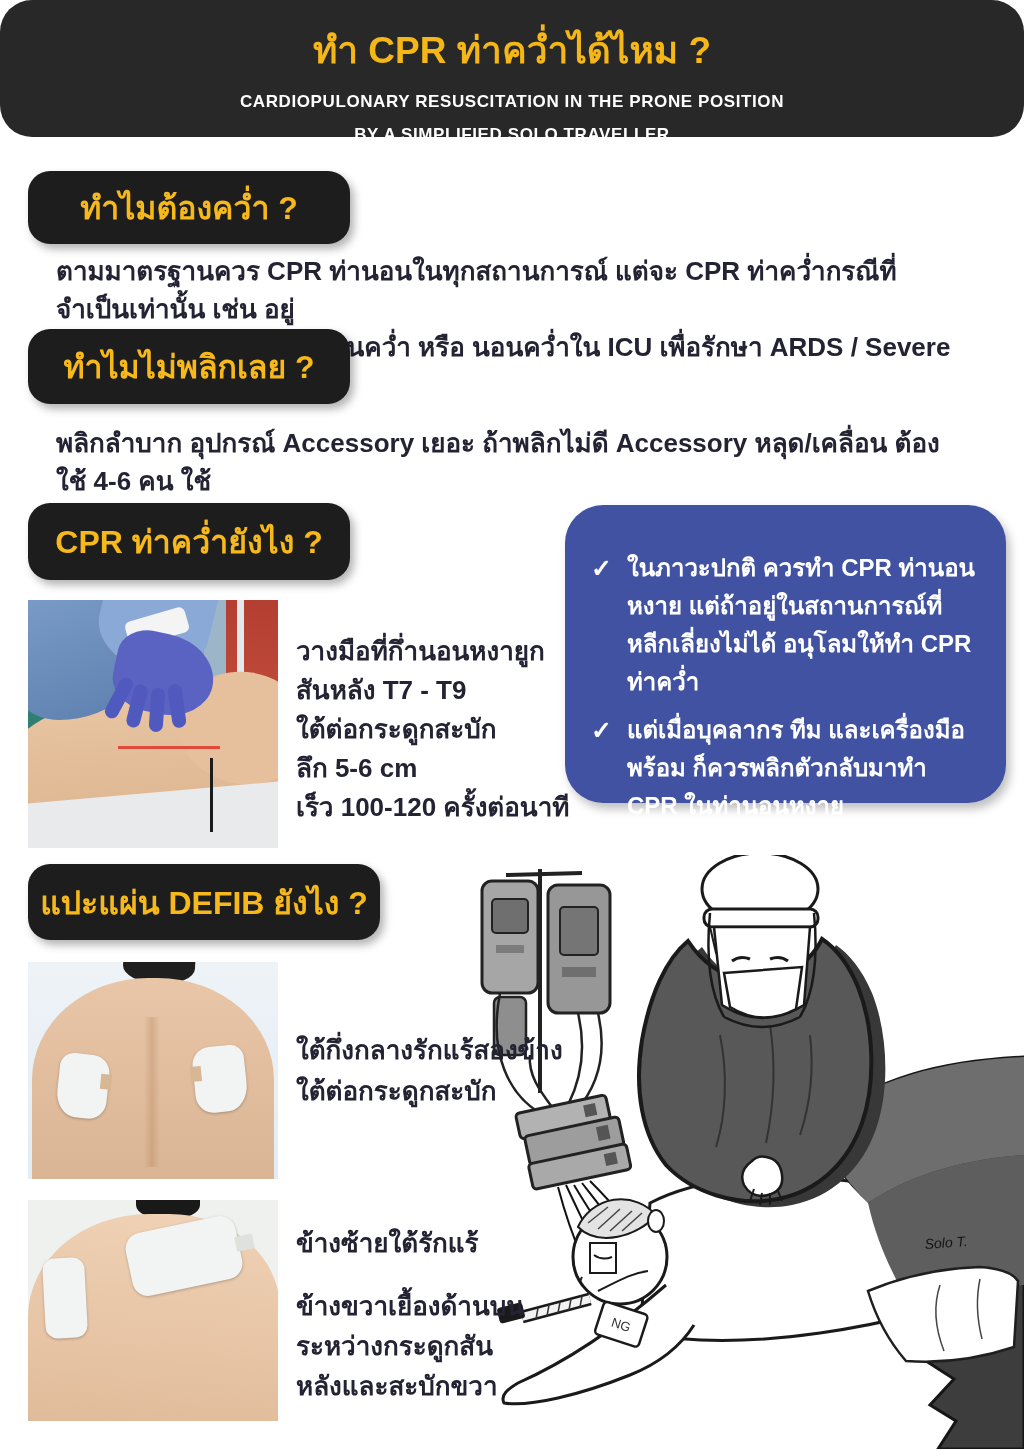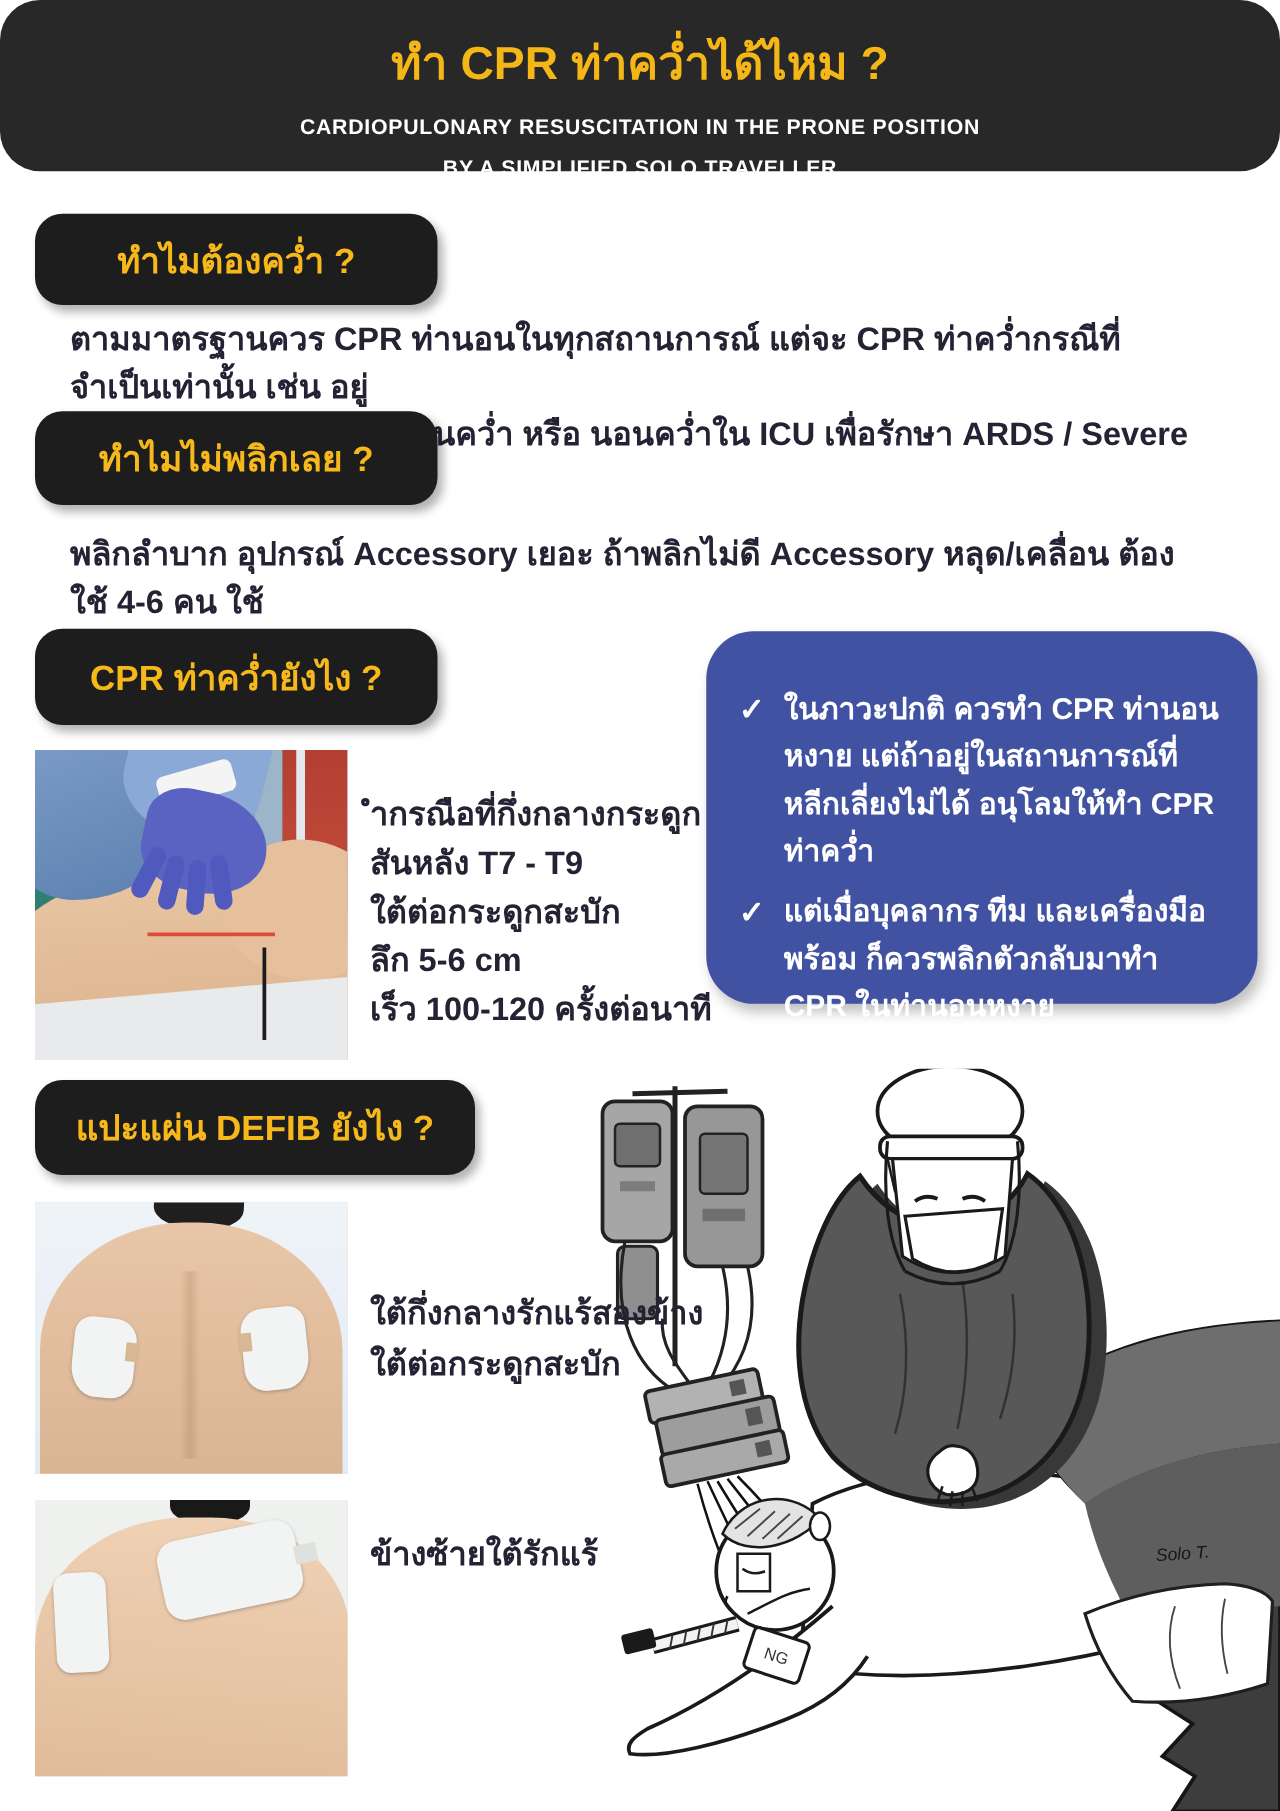--- a/index.html
+++ b/index.html
@@ -11,21 +11,21 @@
 
   
   .header { position:absolute; left:0; top:0; width:1024px; height:137px;
             background:#282828; text-align:center;border-radius:32px; }
   .header .title { padding-top:20px; color:#F5B717; font-size:37px; font-weight:700; }
   .header .sub   { color:#ffffff; font-size:17px; font-weight:700; letter-spacing:.6px; margin-top:13px; }
 
   
   .pill { position:absolute; background:#1d1d1d; border-radius:22px;
           display:flex; align-items:center; justify-content:center;
-          color:#F6B81B; font-size:28px; font-weight:700;
+          color:#F6B81B; font-size:32px; font-weight:700;
           box-shadow:4px 5px 8px rgba(0,0,0,.30); }
   .pill1 { left:28px; top:171px; width:322px; height:73px; }
   .pill2 { left:28px; top:329px; width:322px; height:75px; }
   .pill3 { left:28px; top:503px; width:322px; height:77px; }
   .pill4 { left:28px; top:864px; width:352px; height:76px; }
 
   
   .para, .caption { position:absolute; color:#232334; font-weight:700; }
   .para  { left:56px; width:910px; font-size:26px; line-height:38px; }
   .para1 { top:252px; }
@@ -265,21 +265,21 @@
     <div class="abs p1-glove"></div>
     <div class="abs p1-finger f1"></div>
     <div class="abs p1-finger f2"></div>
     <div class="abs p1-finger f3"></div>
     <div class="abs p1-finger f4"></div>
     <div class="abs p1-redline"></div>
     <div class="abs p1-blackline"></div>
   </div>
 
   <div class="caption cap-cpr">
-    <div>ำกรณือที่กึ่งกลางกระดูก</div>
+    <div>วางมือที่กึ่านอนหงายูก</div>
     <div>สันหลัง T7 - T9</div>
     <div>ใต้ต่อกระดูกสะบัก</div>
     <div>ลึก 5-6 cm</div>
     <div>เร็ว 100-120 ครั้งต่อนาที</div>
   </div>
 
   <div class="note">
     <div class="note-item">
       <span class="note-check">✓</span>
       <span class="note-text">ในภาวะปกติ ควรทำ CPR ท่านอนหงาย แต่ถ้าอยู่ในสถานการณ์ที่หลีกเลี่ยงไม่ได้ อนุโลมให้ทำ CPR ท่าคว่ำ</span>
@@ -318,14 +318,19 @@
     <div class="abs p3-back"></div>
     <div class="abs pad p3-padL"></div>
     <div class="abs pad p3-padBig">
         <span class="pad-tab"></span>
       </div>
   </div>
 
   <div class="caption cap-alt-a">
     <div>ข้างซ้ายใต้รักแร้</div>
   </div>
+  <div class="caption cap-alt-b">
+    <div>ข้างขวาเยื้องด้านบน</div>
+    <div>ระหว่างกระดูกสัน</div>
+    <div>หลังและสะบักขวา</div>
+  </div>
 
 </div>
 
 </body></html>

